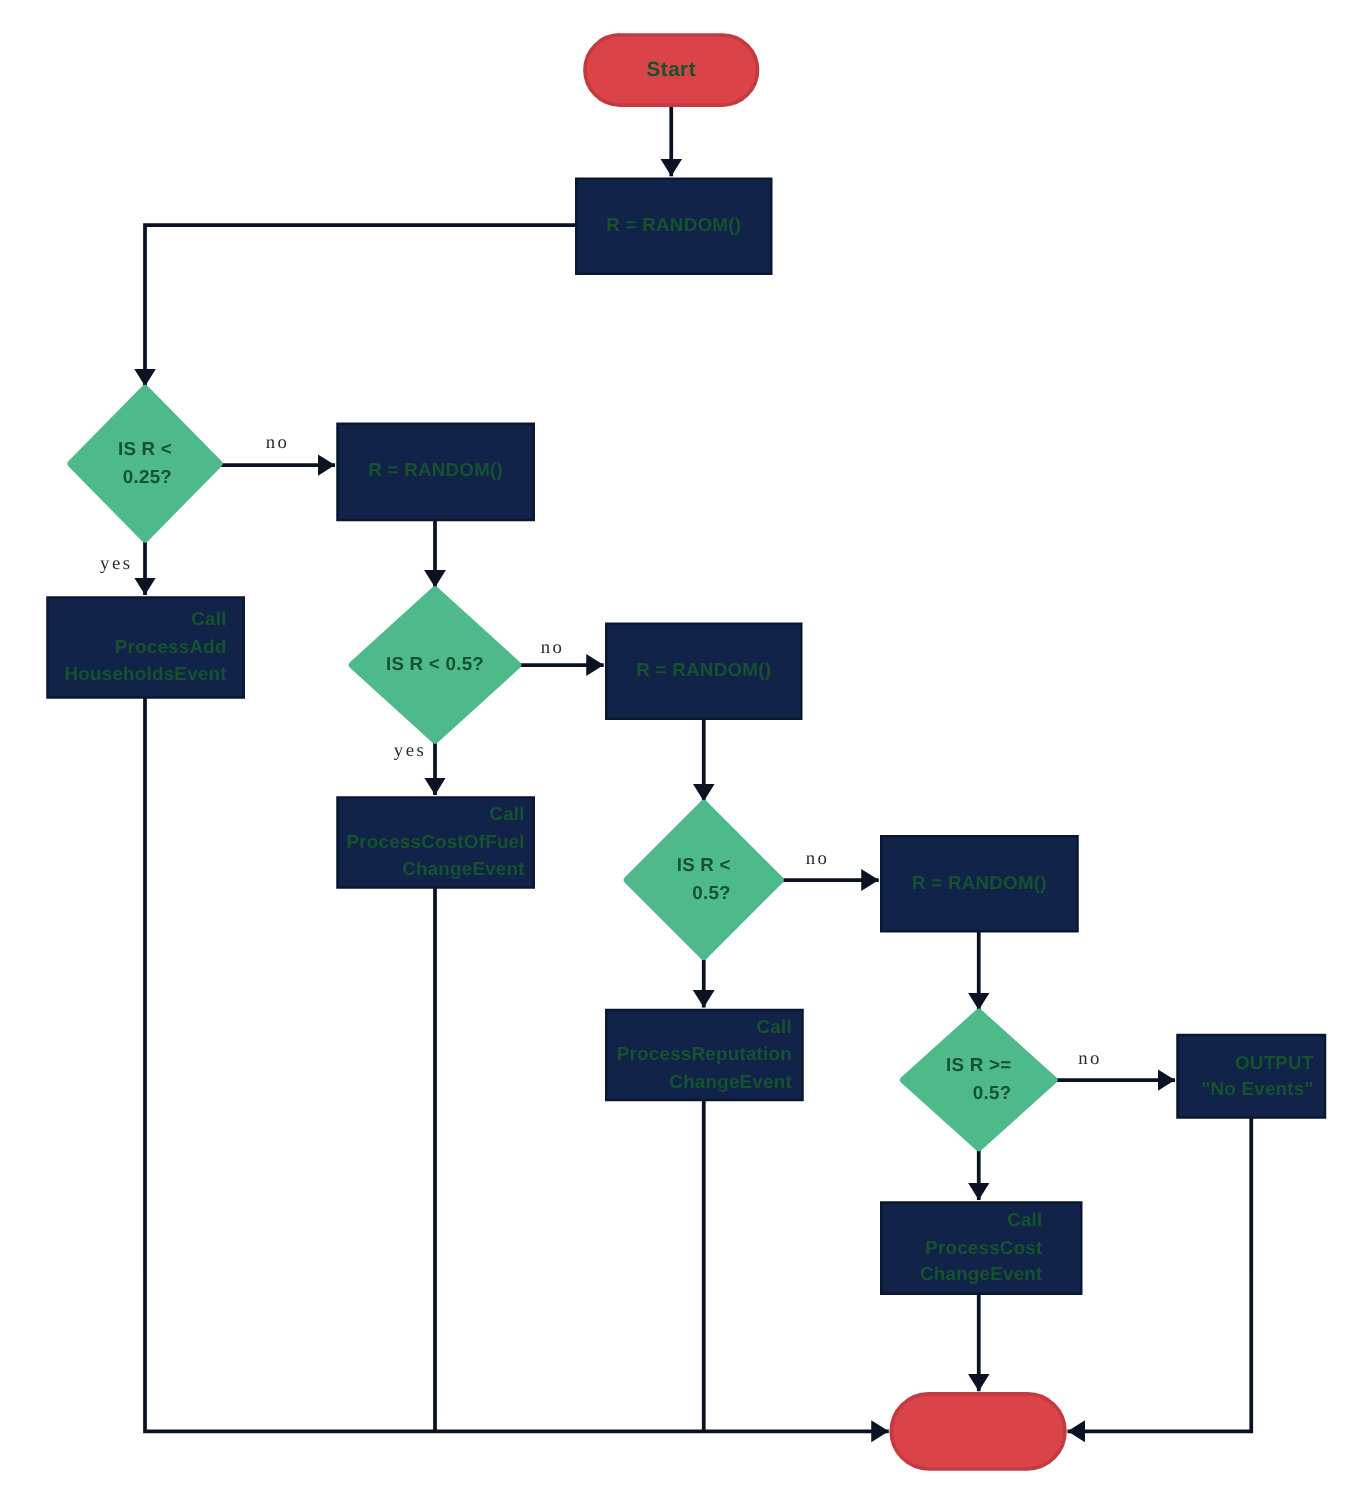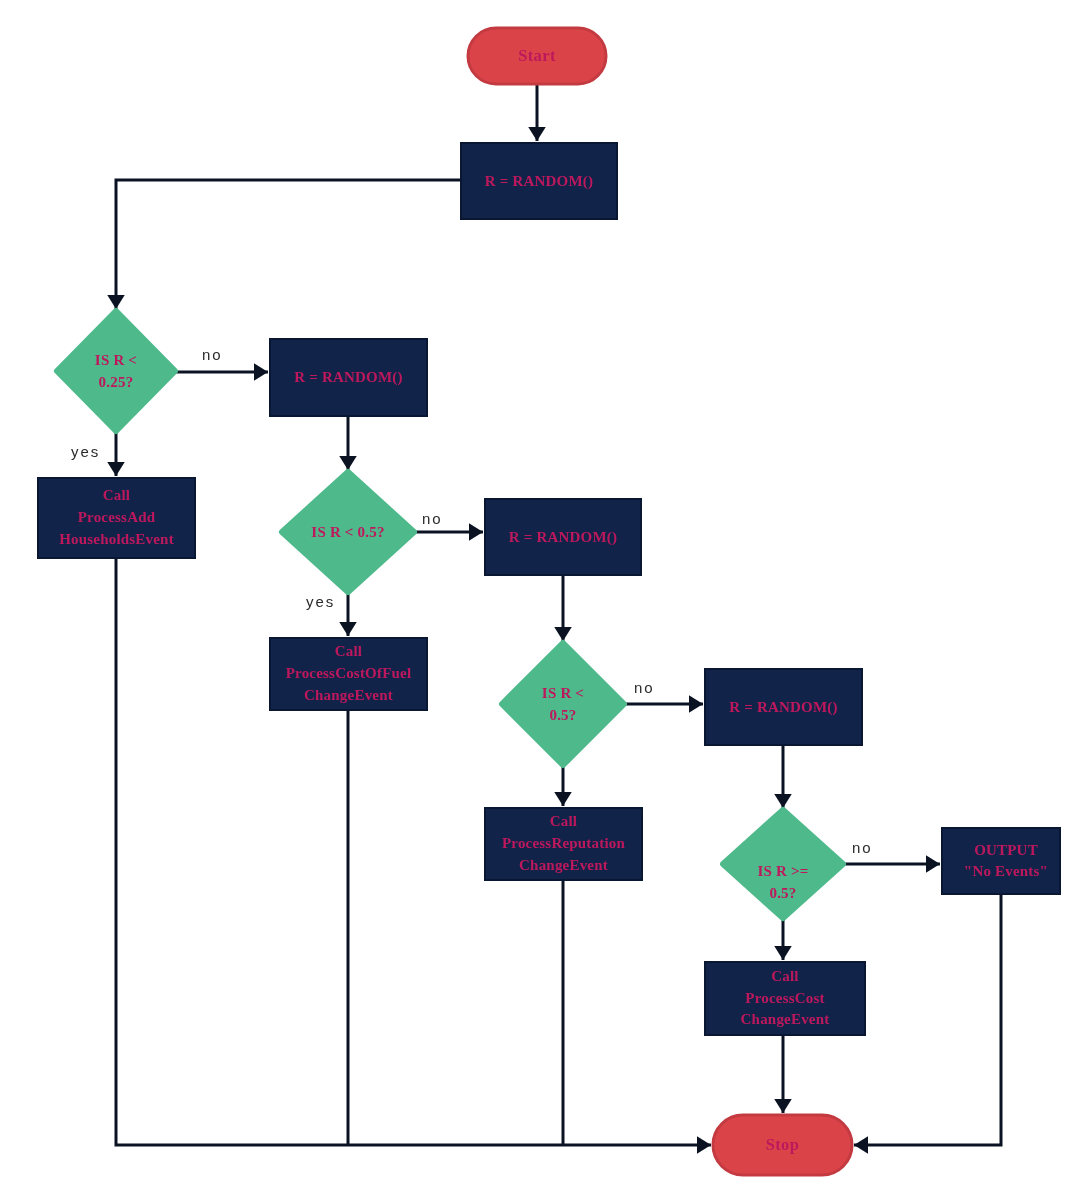--- a/index.html
+++ b/index.html
@@ -3,28 +3,28 @@
 <meta charset="utf-8">
 <title>Flowchart</title>
 <style>
   html,body{margin:0;padding:0;background:#ffffff;}
   .canvas{
     position:relative;width:1082px;height:1194px;background:#ffffff;
     font-family:"Liberation Sans",sans-serif;overflow:hidden;
   }
   svg.diagram{position:absolute;left:0;top:0;}
   .node-label{
-    position:absolute;display:grid;place-items:center;text-align:center;
-    white-space:pre-line;color:#be185d;font-weight:700;font-size:15px;
-    line-height:1.5;letter-spacing:.2px;pointer-events:none;font-family:Liberation Serif, serif;
+    position:absolute;display:grid;place-items:center;text-align:right;
+    white-space:pre-line;color:#14532d;font-weight:700;font-size:15px;
+    line-height:1.5;letter-spacing:.2px;pointer-events:none;
   }
   .terminal-label{font-size:16.5px;letter-spacing:.4px;}
   .edge-label{
-    position:absolute;font-family:Liberation Sans, sans-serif;font-size:15px;
-    color:#2b2b2b;letter-spacing:2px;pointer-events:none;
+    position:absolute;font-family:Liberation Serif, serif;font-size:15px;
+    color:#2b2b2b;letter-spacing:2px;text-align:center;pointer-events:none;
   }
 </style>
 </head>
 <body>
 
 <div class="canvas">
 
   <svg class="diagram" width="1082" height="1194" viewBox="0 0 1082 1194">
     <defs>
       <marker id="arrow" viewBox="0 0 8 10" refX="8" refY="5" markerUnits="userSpaceOnUse" markerWidth="14" markerHeight="21" orient="auto">
@@ -82,28 +82,27 @@
   <div class="node-label" style="left:270px;top:638px;width:157px;height:72px;line-height:1.45;">Call
 ProcessCostOfFuel
 ChangeEvent</div>
   <div class="node-label" style="left:485px;top:499px;width:156px;height:76px;">R = RANDOM()</div>
   <div class="node-label" style="left:502px;top:643px;width:122px;height:122px;">IS R &lt;
 0.5?</div>
   <div class="node-label" style="left:485px;top:808px;width:157px;height:72px;line-height:1.45;">Call
 ProcessReputation
 ChangeEvent</div>
   <div class="node-label" style="left:705px;top:669px;width:157px;height:76px;">R = RANDOM()</div>
-  <div class="node-label" style="left:723px;top:828px;width:120px;height:108px;">IS R &gt;=
+  <div class="node-label" style="left:723px;top:810px;width:120px;height:108px;">IS R &gt;=
 0.5?</div>
   <div class="node-label" style="left:942px;top:828px;width:128px;height:66px;line-height:1.4;">OUTPUT
 "No Events"</div>
   <div class="node-label" style="left:705px;top:962px;width:160px;height:73px;line-height:1.45;">Call
 ProcessCost
 ChangeEvent</div>
-  <div class="node-label terminal-label" style="left:713px;top:1115px;width:139px;height:60px;">Stop</div>
 
   <div class="edge-label" style="left:202px;top:346px;width:40px;">no</div>
   <div class="edge-label" style="left:71px;top:443px;width:44px;">yes</div>
   <div class="edge-label" style="left:422px;top:510px;width:40px;">no</div>
   <div class="edge-label" style="left:306px;top:593px;width:44px;">yes</div>
   <div class="edge-label" style="left:634px;top:679px;width:40px;">no</div>
   <div class="edge-label" style="left:852px;top:839px;width:40px;">no</div>
 
 </div>
 

